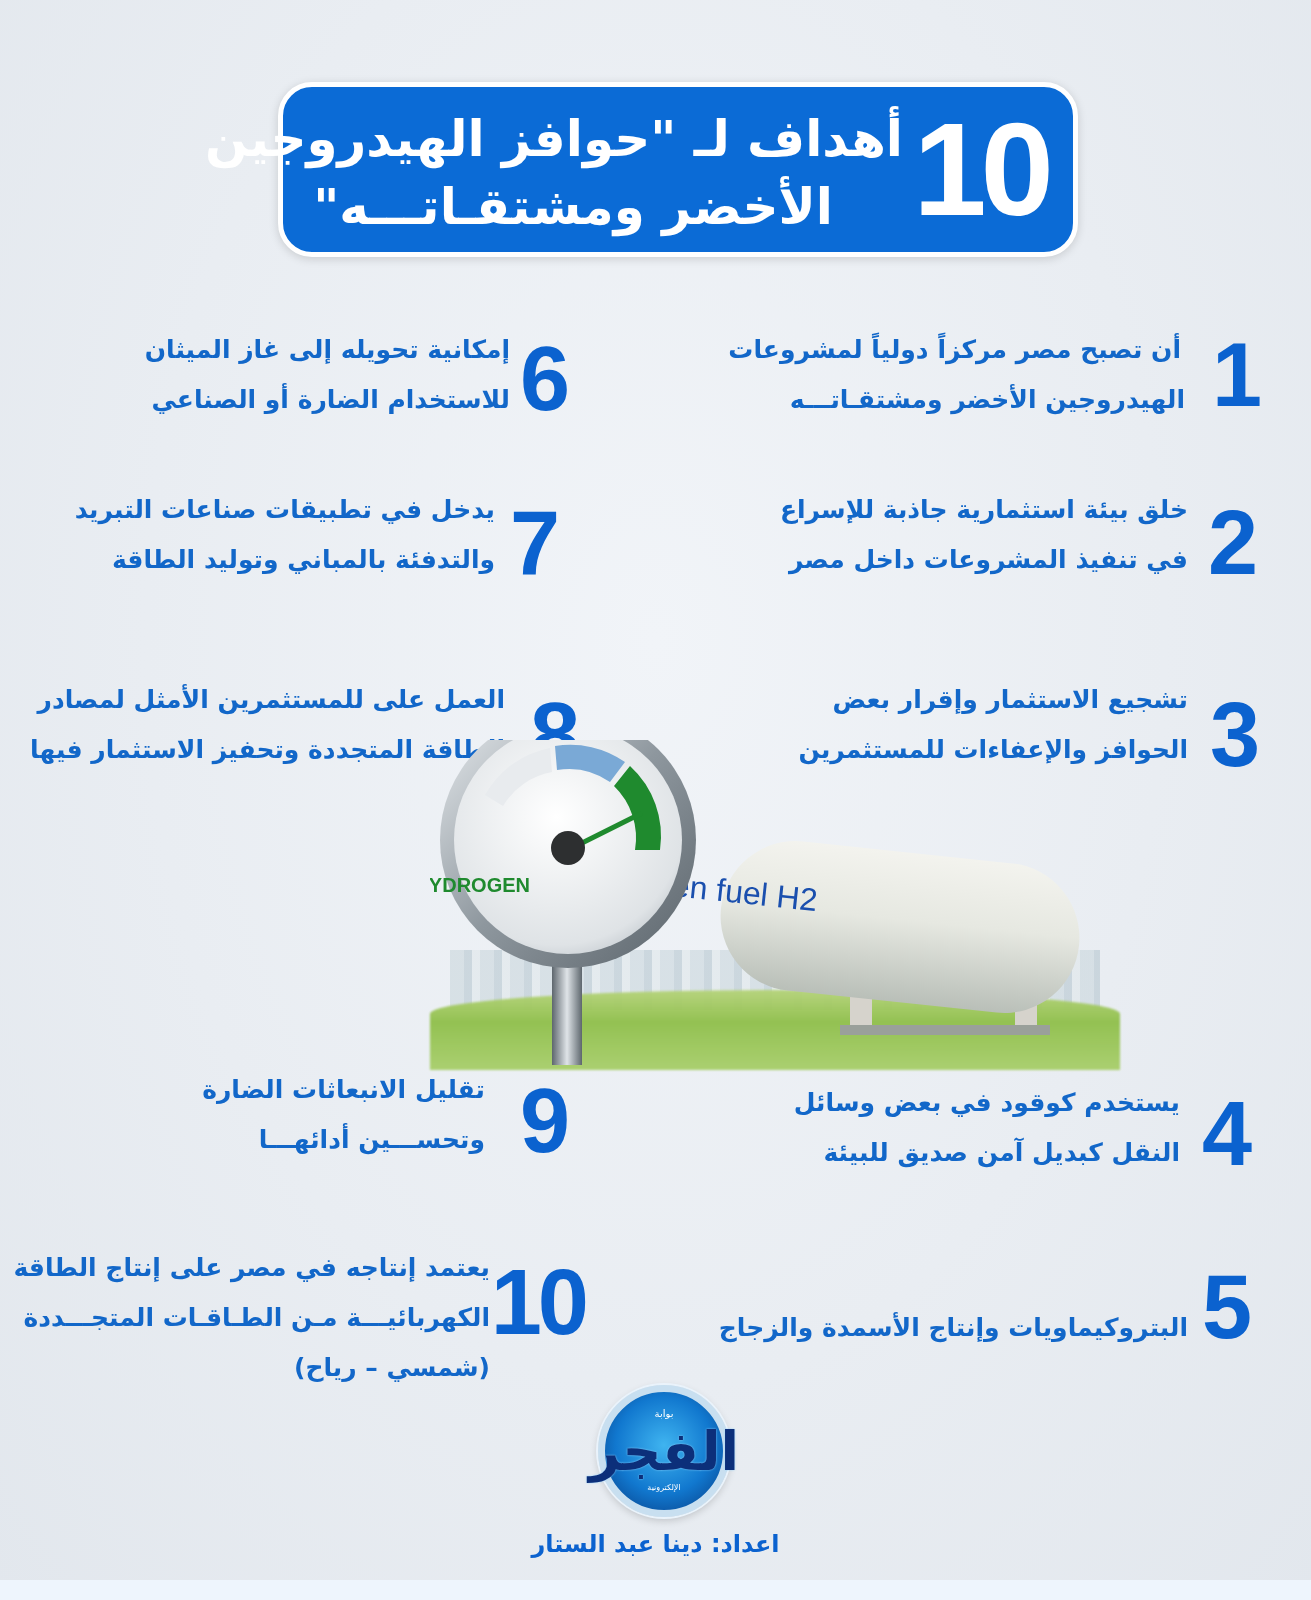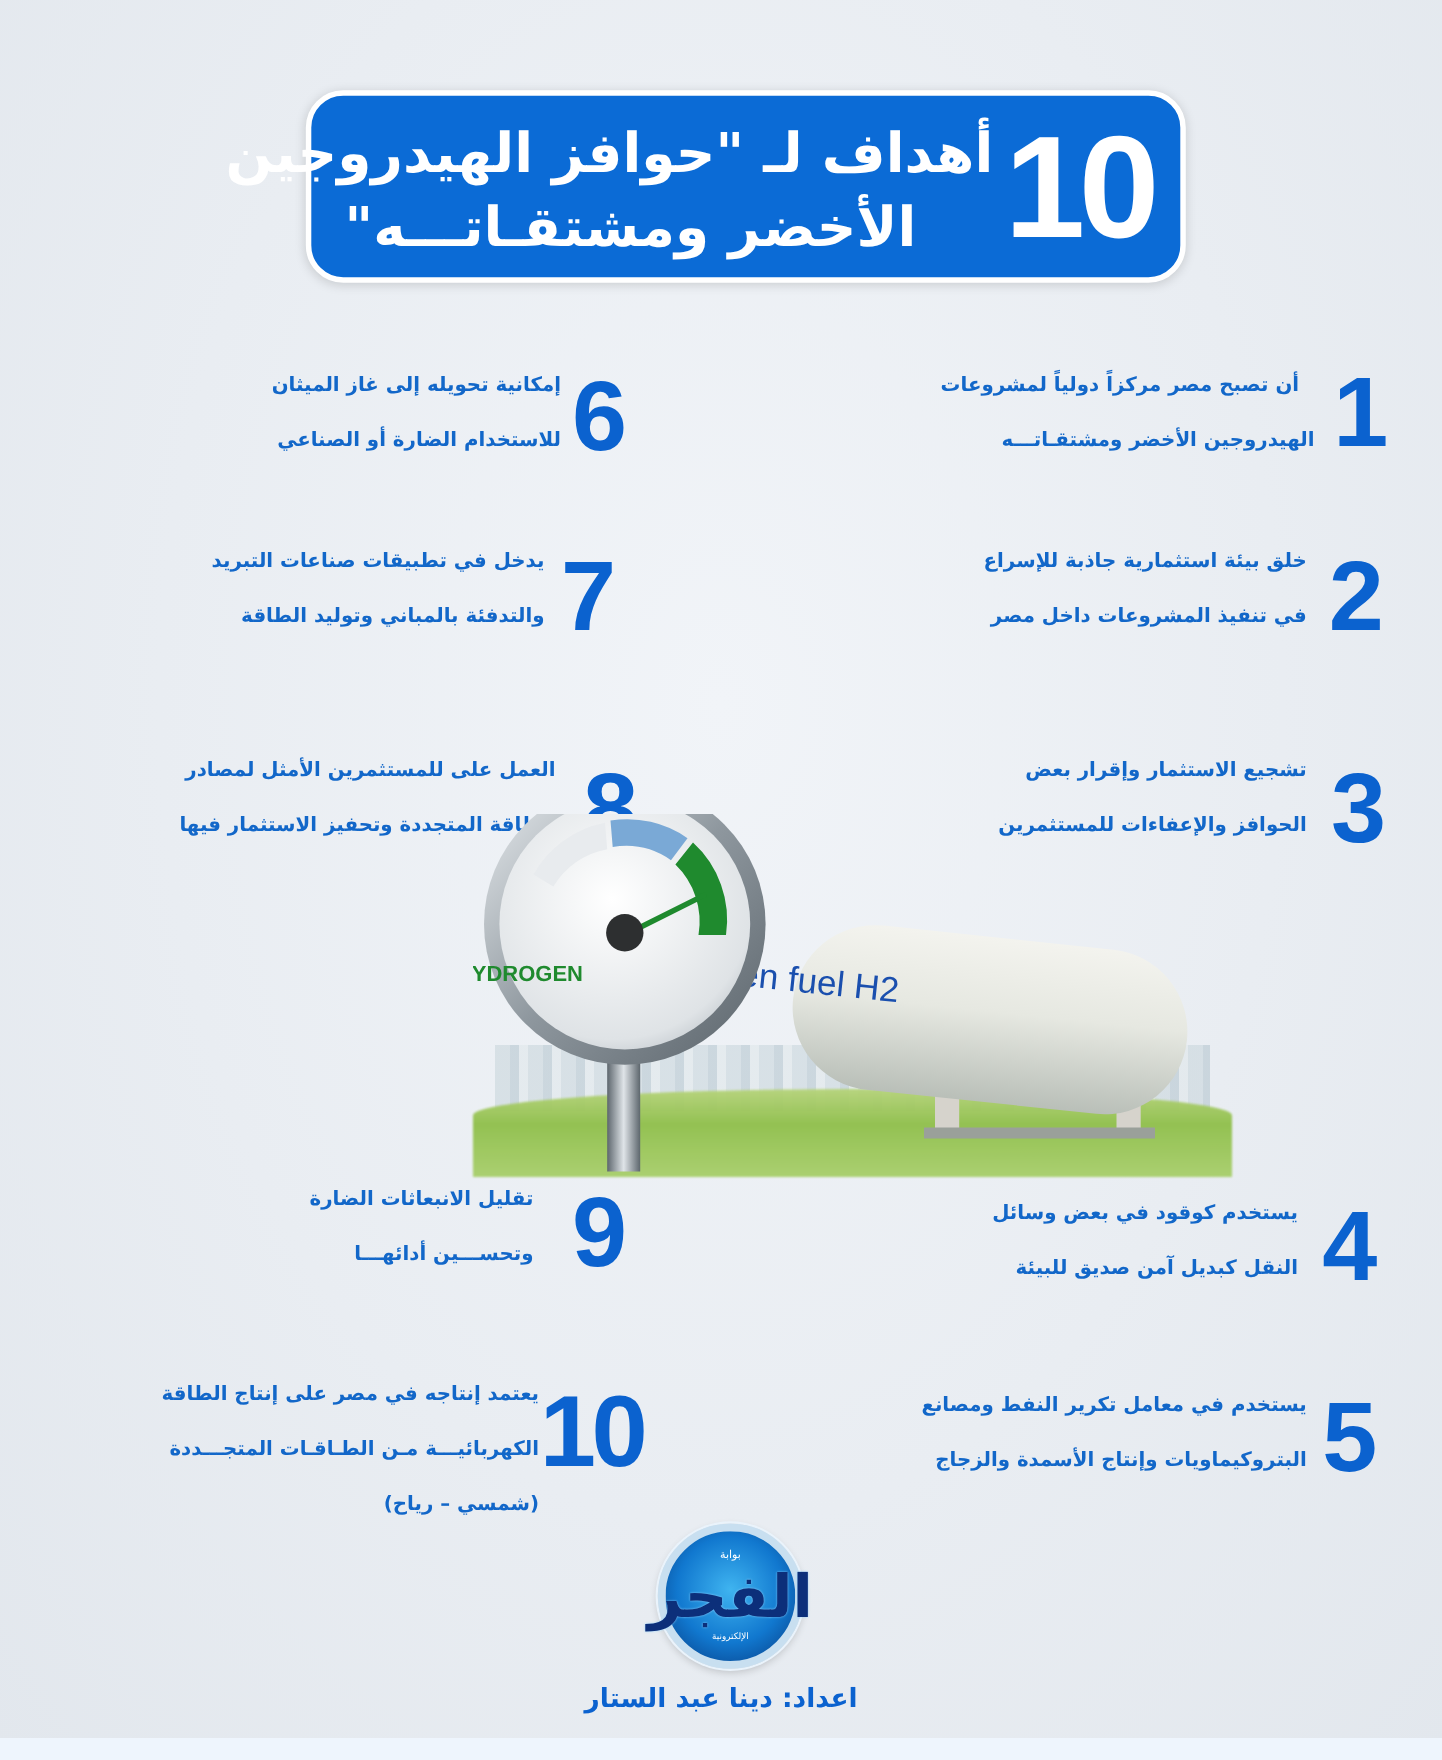--- a/index.html
+++ b/index.html
@@ -40,21 +40,21 @@
   }
   
   .goal { position: absolute; direction: rtl; }
   .goal-num {
     position: absolute; top: 0;
     font-family: "Liberation Sans", sans-serif;
     font-weight: bold; color: #0b62cf; line-height: 1;
   }
   .goal-text {
     position: absolute; top: 0;
-    font-weight: bold; font-size: 18px; line-height: 56px;
+    font-weight: bold; font-size: 25px; line-height: 56px;
     color: #1267c9; white-space: nowrap; text-align: right;
   }
   
   .illustration { position: absolute; left: 430px; top: 740px; width: 690px; height: 330px; }
   .ground {
     position: absolute; left: 0; right: 0; bottom: 0; height: 80px;
     background: linear-gradient(to bottom, #b6d47a 0%, #8fbf4a 40%, #a8cf6a 100%);
     border-radius: 50% 50% 0 0 / 30% 30% 0 0;
     filter: blur(1px);
     opacity: 0.95;
@@ -97,21 +97,21 @@
 
 <div class="title-box">
   <div class="title-num">10</div>
   <div class="title-line1">أهداف لـ "حوافز الهيدروجين</div>
   <div class="title-line2">الأخضر ومشتقـاتـــه"</div>
 </div>
 
 <div class="goal" style="left:780px; top:322px; width:500px; height:120px;">
   <div class="goal-num" style="right:18px; top:8px; font-size:90px;">1</div>
   <div class="goal-text" style="right:99px; top:0px;text-align:right;">أن تصبح مصر مركزاً دولياً لمشروعات</div>
-  <div class="goal-text" style="right:85px; top:50px;">الهيدروجين الأخضر ومشتقـاتـــه</div>
+  <div class="goal-text" style="right:95px; top:50px;">الهيدروجين الأخضر ومشتقـاتـــه</div>
 </div>
 
 <div class="goal" style="left:780px; top:482px; width:500px; height:120px;">
   <div class="goal-num" style="right:22px; top:16px; font-size:90px;">2</div>
   <div class="goal-text" style="right:92px; top:0px;">خلق بيئة استثمارية جاذبة للإسراع</div>
   <div class="goal-text" style="right:92px; top:50px;">في تنفيذ المشروعات داخل مصر</div>
 </div>
 
 <div class="goal" style="left:780px; top:672px; width:500px; height:120px;">
   <div class="goal-num" style="right:20px; top:18px; font-size:90px;">3</div>
@@ -120,21 +120,20 @@
 </div>
 
 <div class="goal" style="left:780px; top:1075px; width:500px; height:120px;">
   <div class="goal-num" style="right:28px; top:14px; font-size:90px;">4</div>
   <div class="goal-text" style="right:100px; top:0px;">يستخدم كوقود في بعض وسائل</div>
   <div class="goal-text" style="right:100px; top:50px;">النقل كبديل آمن صديق للبيئة</div>
 </div>
 
 <div class="goal" style="left:700px; top:1250px; width:580px; height:120px;">
   <div class="goal-num" style="right:28px; top:12px; font-size:90px;">5</div>
-  <div class="goal-text" style="right:92px; top:0px;">يستخدم في معامل تكرير النفط ومصانع</div>
   <div class="goal-text" style="right:92px; top:50px;">البتروكيماويات وإنتاج الأسمدة والزجاج</div>
 </div>
 
 <div class="goal" style="left:100px; top:322px; width:480px; height:120px;">
   <div class="goal-num" style="right:10px; top:12px; font-size:90px;">6</div>
   <div class="goal-text" style="right:70px; top:0px;">إمكانية تحويله إلى غاز الميثان</div>
   <div class="goal-text" style="right:70px; top:50px;">للاستخدام الضارة أو الصناعي</div>
 </div>
 
 <div class="goal" style="left:80px; top:482px; width:500px; height:120px;">

